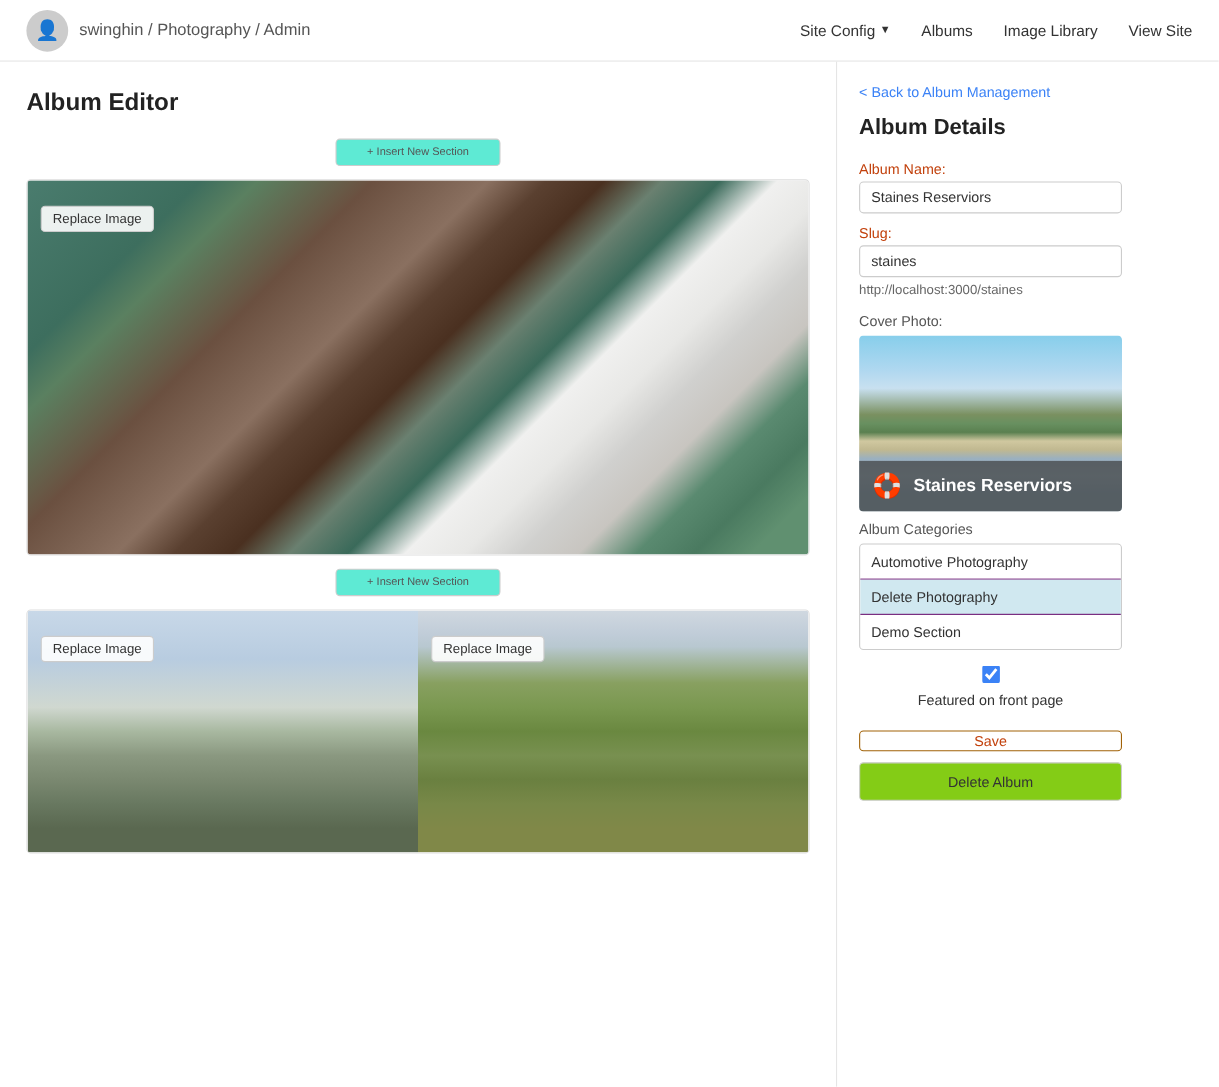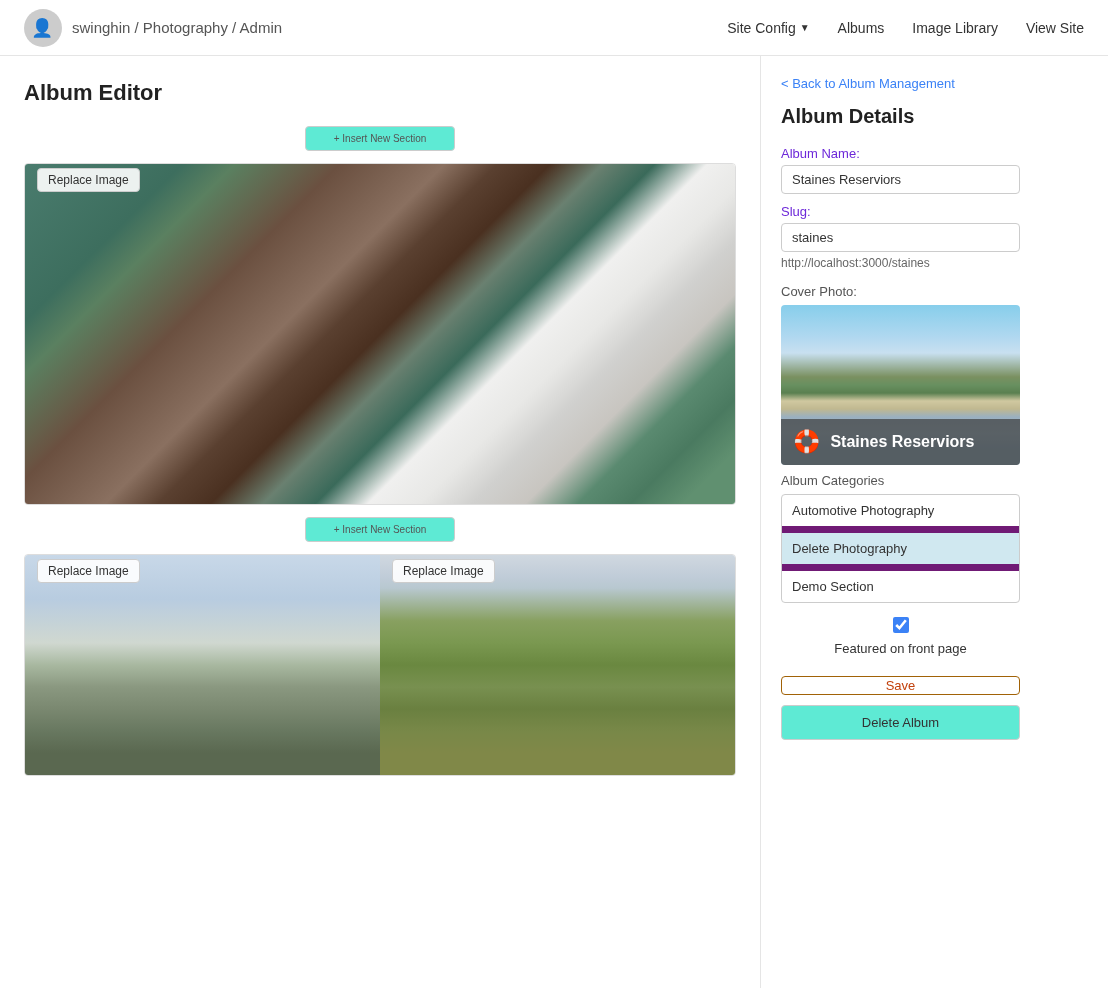--- a/index.html
+++ b/index.html
@@ -152,21 +152,21 @@
         #b8c8d0 15%,
         #88a060 30%, #7a9850 40%,
         #6a8840 50%, #789050 60%,
         #6a8040 70%, #788848 80%,
         #808848 90%
       );
     }
 
     .replace-image-btn {
       position: absolute;
-      top: 4px;
+      top: 23px;
       left: 12px;
       border: 1px solid #ccc;
       background: rgba(255,255,255,0.9);
       padding: 4px 10px;
       border-radius: 4px;
       cursor: pointer;
       font-size: 12px;
       color: #333;
     }
 
@@ -213,21 +213,21 @@
       margin-bottom: 14px;
     }
     .details-title {
       font-size: 20px;
       font-weight: 600;
       margin-bottom: 18px;
       color: #222;
     }
     .field-label {
       font-size: 13px;
-      color: #6d28d9;
+      color: #c2410c;
       margin-bottom: 4px;
     }
     .field-input {
       width: 100%;
       padding: 6px 10px;
       border: 1px solid #ccc;
       border-radius: 4px;
       font-size: 13px;
       color: #333;
       margin-bottom: 10px;
@@ -308,21 +308,21 @@
       border: 1px solid #ccc;
       border-radius: 4px;
       overflow: hidden;
       margin-bottom: 14px;
     }
     .category-item {
       padding: 8px 10px;
       font-size: 13px;
       color: #333;
       cursor: pointer;
-      border-bottom: 7px solid #701a75;
+      border-bottom: 1px solid #701a75;
     }
     .category-item:last-child { border-bottom: none; }
     .category-item.selected {
       background: #d0e8f0;
     }
 
     .featured-row {
       display: flex;
       align-items: center;
       gap: 8px;
@@ -349,21 +349,21 @@
       border-radius: 4px;
       cursor: pointer;
       font-size: 13px;
       color: #c2410c;
       margin-bottom: 10px;
     }
     .delete-album-btn {
       width: 100%;
       padding: 9px;
       border: 1px solid #ccc;
-      background: #5eead4;
+      background: #84cc16;
       border-radius: 4px;
       cursor: pointer;
       font-size: 13px;
       color: #333;
     }
   </style>
 </head>
 <body>
 
 <header class="header">

